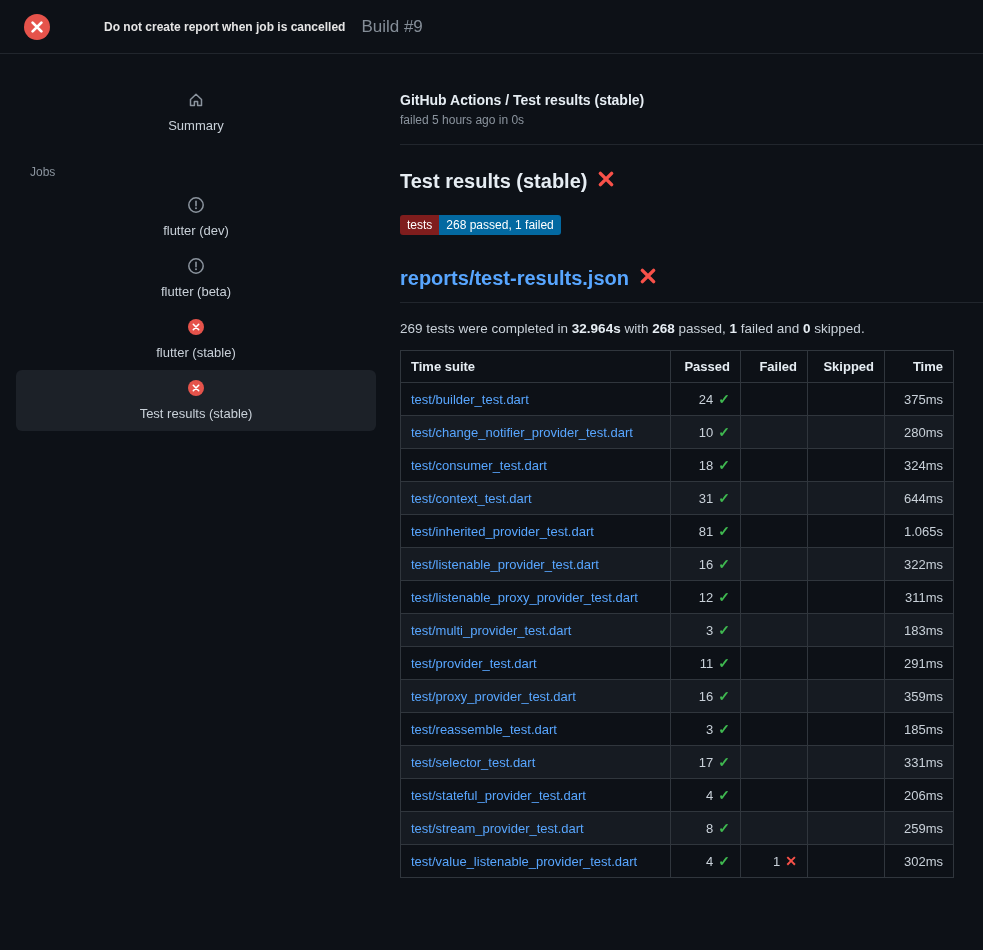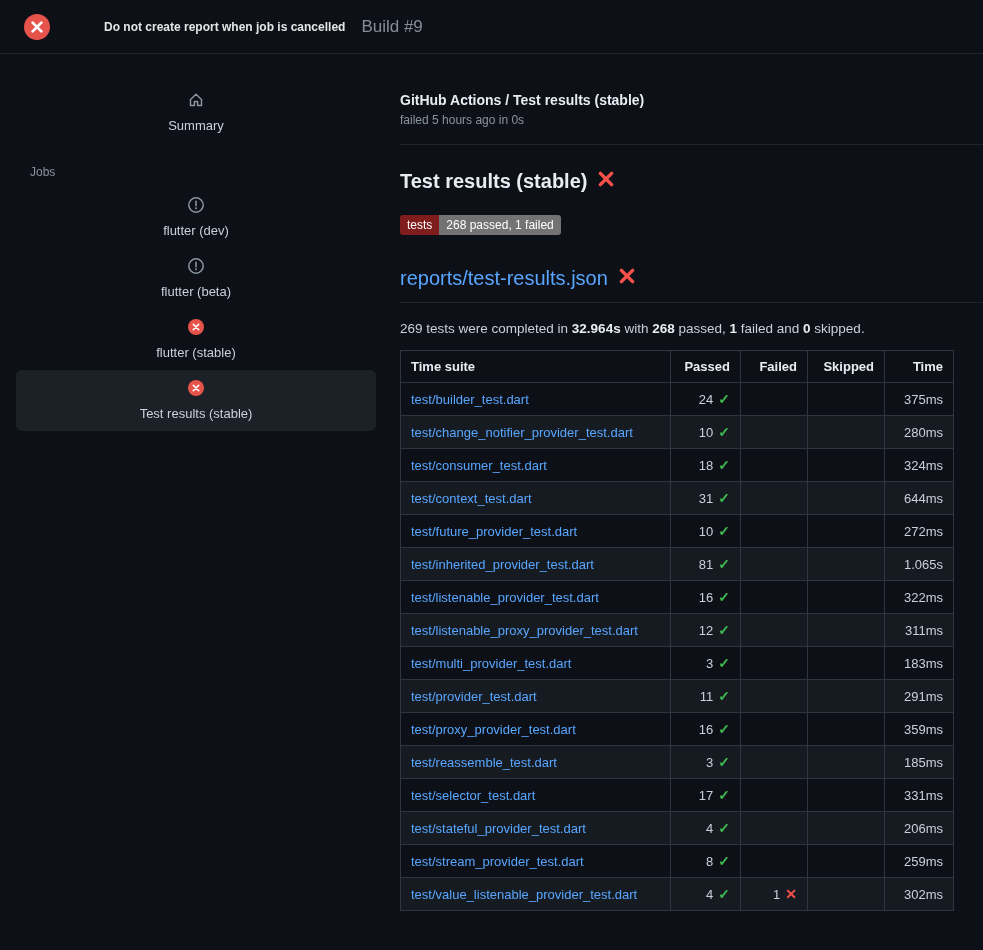--- a/index.html
+++ b/index.html
@@ -51,29 +51,29 @@
     margin-top:25px;
     font-size:20px; font-weight:700; color:#e6edf3;
   }
 
   .badge { display:inline-flex; margin-top:22px; font-size:12px; line-height:1; }
   .badge-label {
     background:#7f1d1d; color:#ffffff;
     padding:4px 7px; border-radius:3px 0 0 3px;
   }
   .badge-value {
-    background:#737373; color:#ffffff;
+    background:#0369a1; color:#ffffff;
     padding:4px 7px; border-radius:0 3px 3px 0;text-align:right;
   }
 
   .report-title {
     display:flex; gap:10px;
     margin-top:32px; padding-bottom:12px;
     border-bottom:1px solid #21262d;
-    font-size:20px; font-weight:400;
+    font-size:20px; font-weight:700;
   }
   .report-title a { color:#58a6ff; }
 
   .summary-line { margin-top:18px; font-size:13.5px; color:#c9d1d9; }
   .summary-line .bold { font-weight:700; color:#e6edf3; }
 
   
   table.results {
     margin-top:14px;
     border-collapse:collapse;
@@ -242,27 +242,20 @@
             <td class="num-col time-cell">324ms</td>
           </tr>
           <tr>
             <td><a href="#">test/context_test.dart</a></td>
             <td class="num-col"><span class="cell-num">31</span><span class="check-mark">✓</span></td>
             <td class="num-col"></td>
             <td class="num-col"></td>
             <td class="num-col time-cell">644ms</td>
           </tr>
           <tr>
-            <td><a href="#">test/future_provider_test.dart</a></td>
-            <td class="num-col"><span class="cell-num">10</span><span class="check-mark">✓</span></td>
-            <td class="num-col"></td>
-            <td class="num-col"></td>
-            <td class="num-col time-cell">272ms</td>
-          </tr>
-          <tr>
             <td><a href="#">test/inherited_provider_test.dart</a></td>
             <td class="num-col"><span class="cell-num">81</span><span class="check-mark">✓</span></td>
             <td class="num-col"></td>
             <td class="num-col"></td>
             <td class="num-col time-cell">1.065s</td>
           </tr>
           <tr>
             <td><a href="#">test/listenable_provider_test.dart</a></td>
             <td class="num-col"><span class="cell-num">16</span><span class="check-mark">✓</span></td>
             <td class="num-col"></td>

